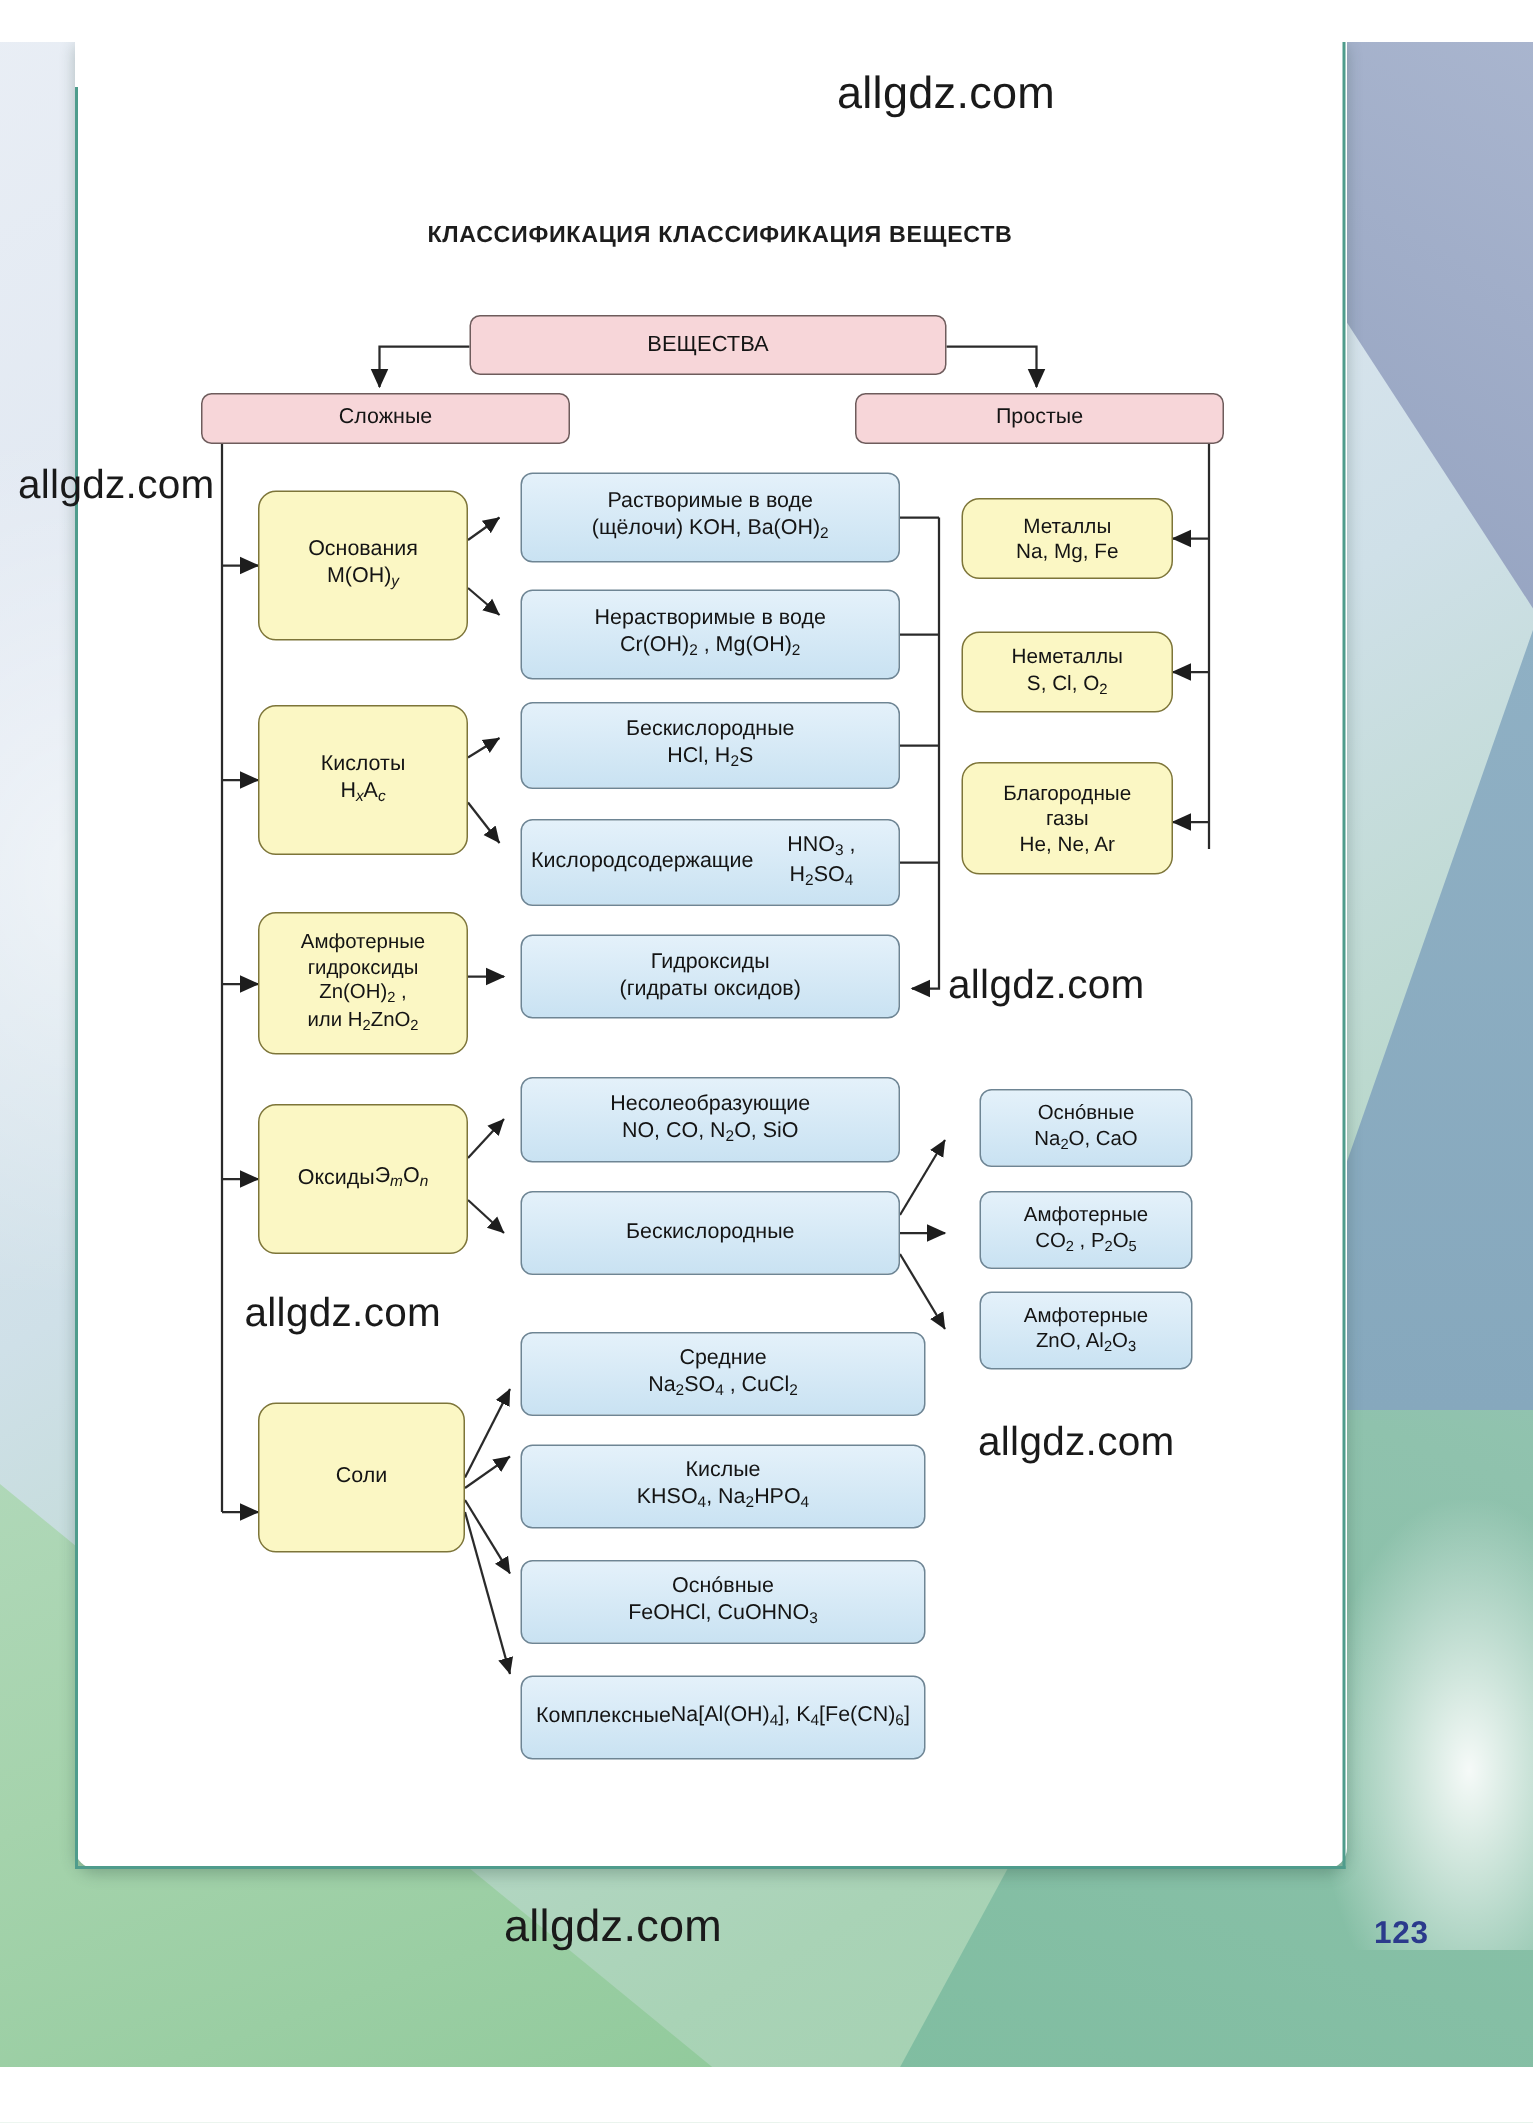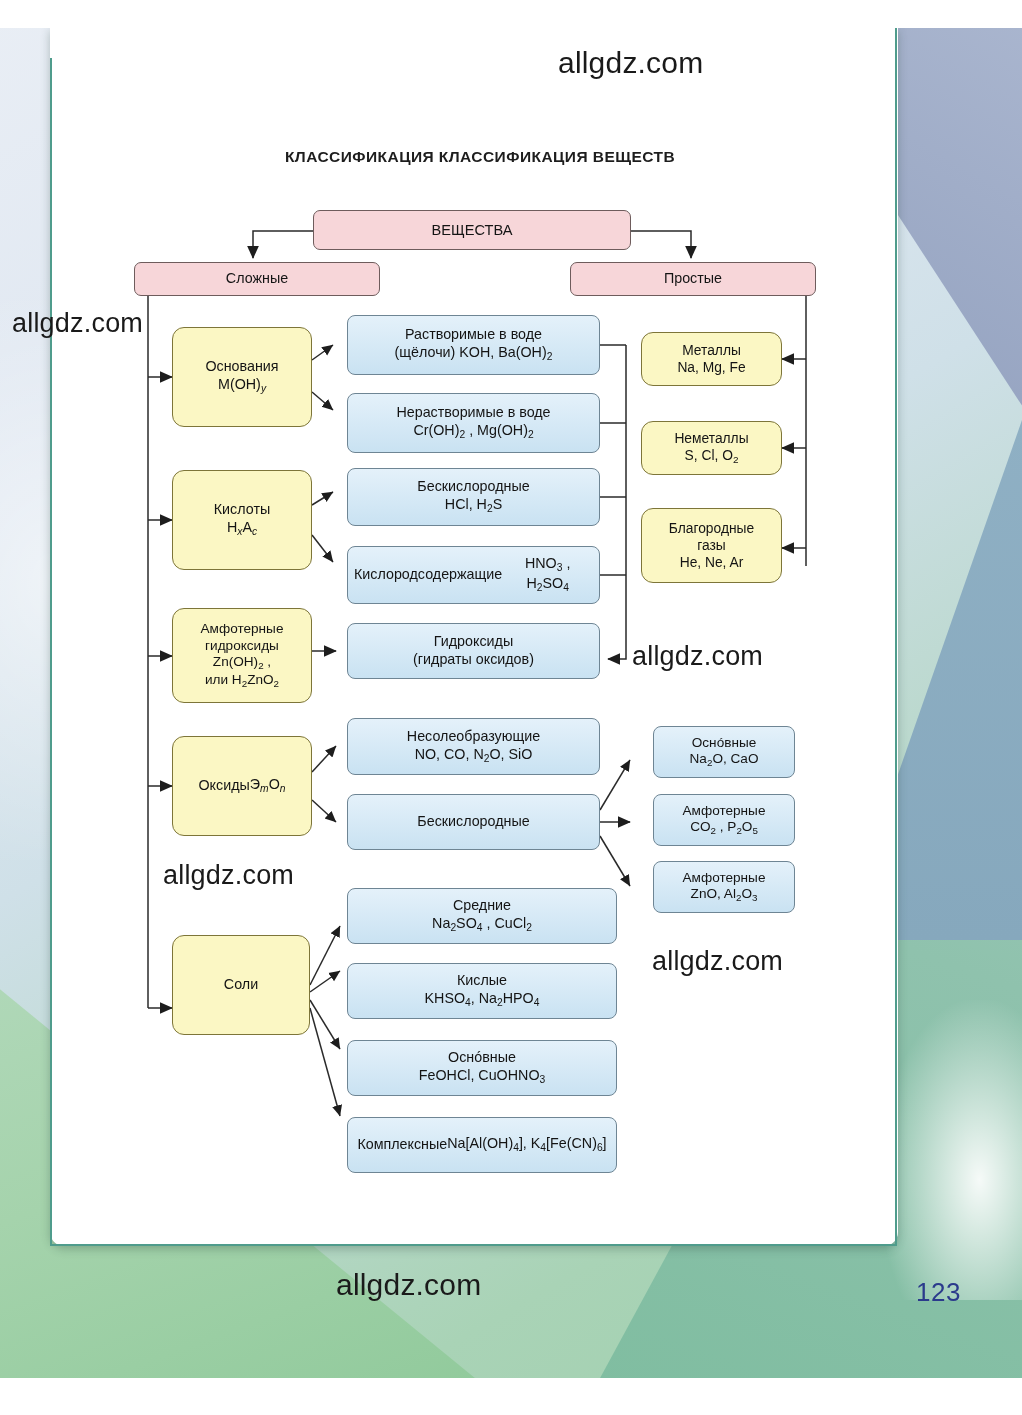--- a/index.html
+++ b/index.html
@@ -39,21 +39,21 @@
 
   
   #sheet{position:absolute;left:50px;top:28px;width:848px;height:1218px;
     background:#ffffff;border-radius:0 0 14px 14px;z-index:2;
     box-shadow:0 3px 10px rgba(40,70,60,.30);}
   #sheetEdgeL{position:absolute;left:50px;top:28px;width:2px;height:1218px;background:#4f9c8c;z-index:3;}
   #sheetEdgeR{position:absolute;left:895px;top:28px;width:2px;height:1218px;background:#4f9c8c;z-index:3;}
   #sheetEdgeB{position:absolute;left:50px;top:1244px;width:847px;height:2px;background:#4f9c8c;z-index:3;}
   #sheetCornerTL{position:absolute;left:50px;top:28px;width:44px;height:30px;background:#ffffff;z-index:3;}
 
-  #pageNumber{position:absolute;left:916px;top:1277px;font-size:26px;font-weight:normal;
+  #pageNumber{position:absolute;left:916px;top:1277px;font-size:21px;font-weight:bold;
     color:#2b3a8c;z-index:5;letter-spacing:.5px;}
 
   
   .wm{position:absolute;z-index:5;color:#1a1a1a;font-size:27px;letter-spacing:.2px;white-space:nowrap;}
   #wmTop{left:558px;top:46px;font-size:30px;}
   #wmLeft1{left:12px;top:308px;}
   #wmRight1{left:632px;top:641px;}
   #wmLeft2{left:163px;top:860px;}
   #wmRight2{left:652px;top:946px;}
   #wmBottom{left:336px;top:1268px;font-size:30px;}

